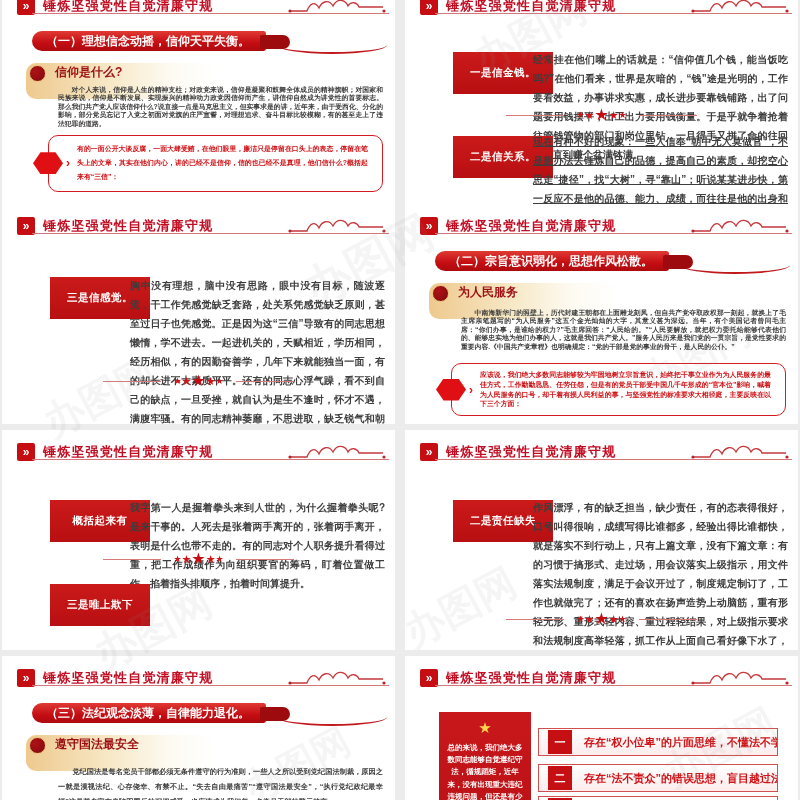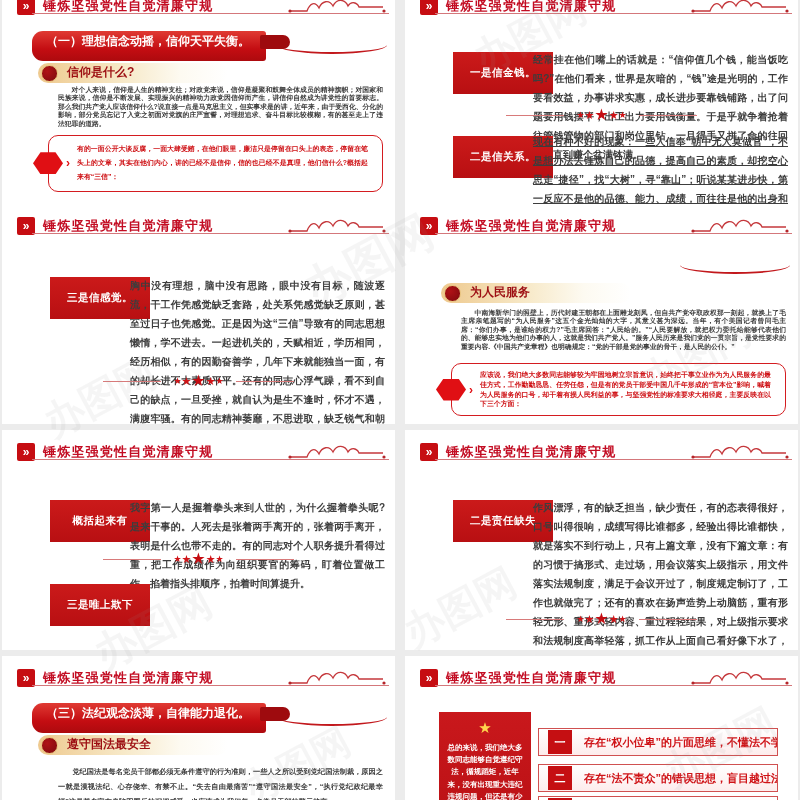--- a/index.html
+++ b/index.html
@@ -7,27 +7,27 @@
         font-family:"Liberation Sans","DejaVu Sans",sans-serif;}
   .slide{position:absolute;width:393px;height:220px;background:#fff;overflow:hidden;}
   
   .badge{position:absolute;left:15px;top:13px;width:18px;height:18px;background:#c60d12;color:#fff;
          font-size:12px;font-weight:bold;display:flex;align-items:center;justify-content:center;border-radius:2px;}
   .h-title{position:absolute;left:41px;top:13px;font-size:13px;font-weight:bold;color:#c30d23;
            letter-spacing:1.2px;white-space:nowrap;}
   .h-line{position:absolute;left:30px;right:6px;top:29px;height:1px;background:#d4777b;}
   .flourish{position:absolute;right:8px;top:13px;width:100px;height:18px;}
   
-  .banner{position:absolute;left:30px;top:47px;height:30px;background:linear-gradient(180deg,#e03a33 0%,#c40d12 60%,#ad0a0e 100%);
+  .banner{position:absolute;left:30px;top:47px;height:20px;background:linear-gradient(180deg,#e03a33 0%,#c40d12 60%,#ad0a0e 100%);
           border-radius:11px 3px 3px 11px;color:#fff;font-size:12px;font-weight:bold;line-height:21px;
           padding:0 16px 0 14px;white-space:nowrap;z-index:2;}
   .banner::after{content:"";position:absolute;right:-24px;top:4px;width:30px;height:14px;background:#9e0b0e;
           border-radius:2px 8px 8px 2px;z-index:-1;}
   .arc{position:absolute;right:8px;top:52px;width:110px;height:16px;border-bottom:2px solid #c2181c;border-radius:50%;}
-  .subhead{position:absolute;left:36px;top:79px;width:190px;height:20px;border-radius:10px;
+  .subhead{position:absolute;left:24px;top:79px;width:190px;height:36px;border-radius:10px;
           background:linear-gradient(90deg,#eec98e 0%,#f7e9c8 45%,#fdfaf1 75%,rgba(255,255,255,0) 100%);}
   .subhead .dot{position:absolute;left:3px;top:2px;width:15px;height:15px;border-radius:50%;
           background:radial-gradient(circle at 35% 35%,#b01216,#7d0a0d);border:1px solid #e8c27c;}
   .subhead .st{position:absolute;left:29px;top:3px;font-size:12px;font-weight:bold;color:#9d0f13;white-space:nowrap;}
   .para{position:absolute;left:56px;right:12px;color:#3d3d3d;font-weight:bold;font-size:6.8px;
         line-height:8.4px;text-align:justify;text-indent:2em;}
   .callout{position:absolute;left:46px;right:12px;border:1.6px solid #d41c20;border-radius:10px;
         color:#cf1317;font-weight:bold;font-size:6.9px;text-align:justify;padding:6px 14px 6px 28px;}
   .callout .hex{position:absolute;left:-16px;top:50%;margin-top:-11px;width:30px;height:22px;background:#e00f14;
         clip-path:polygon(0 50%,25% 0,75% 0,100% 50%,75% 100%,25% 100%);}
@@ -133,20 +133,21 @@
 
   <div class="slide" style="left:405px;top:204px;">
     <span class="badge">»</span>
     <span class="h-title">锤炼坚强党性自觉清廉守规</span>
     <div class="h-line"></div>
     <svg class="flourish" viewBox="0 0 100 18">
       <path d="M2 14 h18 c3-8 8-10 12-3 c3-7 10-9 14-2 c4-8 12-7 15 0 c3-5 9-4 11 1 h24" fill="none" stroke="#c5383c" stroke-width="1.3"></path>
       <circle cx="3" cy="14" r="1.6" fill="#b5262a"></circle>
         <circle cx="97" cy="14" r="1.6" fill="#b5262a"></circle>
     </svg>
+    <div class="banner">（二）宗旨意识弱化，思想作风松散。</div>
     <div class="arc"></div>
     <div class="subhead">
       <span class="dot"></span>
       <span class="st">为人民服务</span>
     </div>
     <div class="para" style="top:105px;">中南海新华门的照壁上，历代封建王朝都在上面雕龙刻凤，但自共产党夺取政权那一刻起，就换上了毛主席亲笔题写的“为人民服务”这五个金光灿灿的大字，其意义甚为深远。当年，有个美国记者曾问毛主席：“你们办事，是谁给的权力?”毛主席回答：“人民给的。”“人民要解放，就把权力委托给能够代表他们的、能够忠实地为他们办事的人，这就是我们共产党人。”服务人民历来是我们党的一贯宗旨，是党性要求的重要内容.《中国共产党章程》也明确规定：“党的干部是党的事业的骨干，是人民的公仆。”</div>
     <div class="callout" style="top:159px;line-height:9.8px;">
       <span class="hex"></span>
       <span class="caret">›</span>
       <span>应该说，我们绝大多数同志能够较为牢固地树立宗旨意识，始终把干事立业作为为人民服务的最佳方式，工作勤勤恳恳、任劳任怨，但是有的党员干部受中国几千年形成的“官本位”影响，喊着为人民服务的口号，却干着有损人民利益的事，与坚强党性的标准要求大相径庭，主要反映在以下三个方面：</span>

